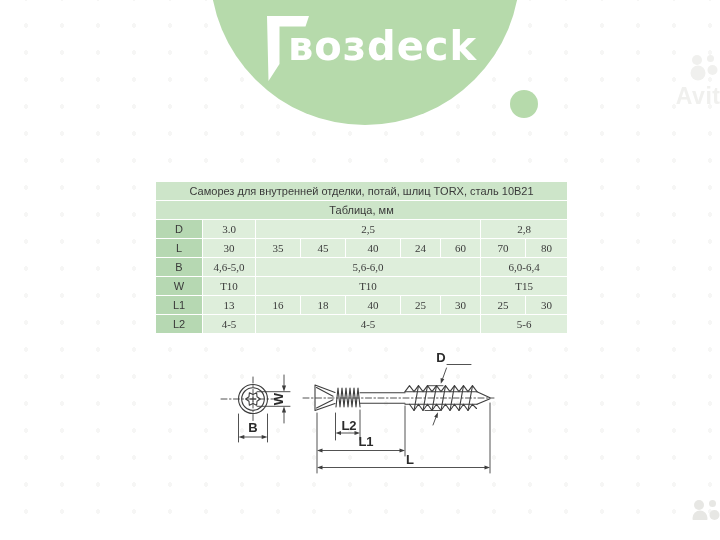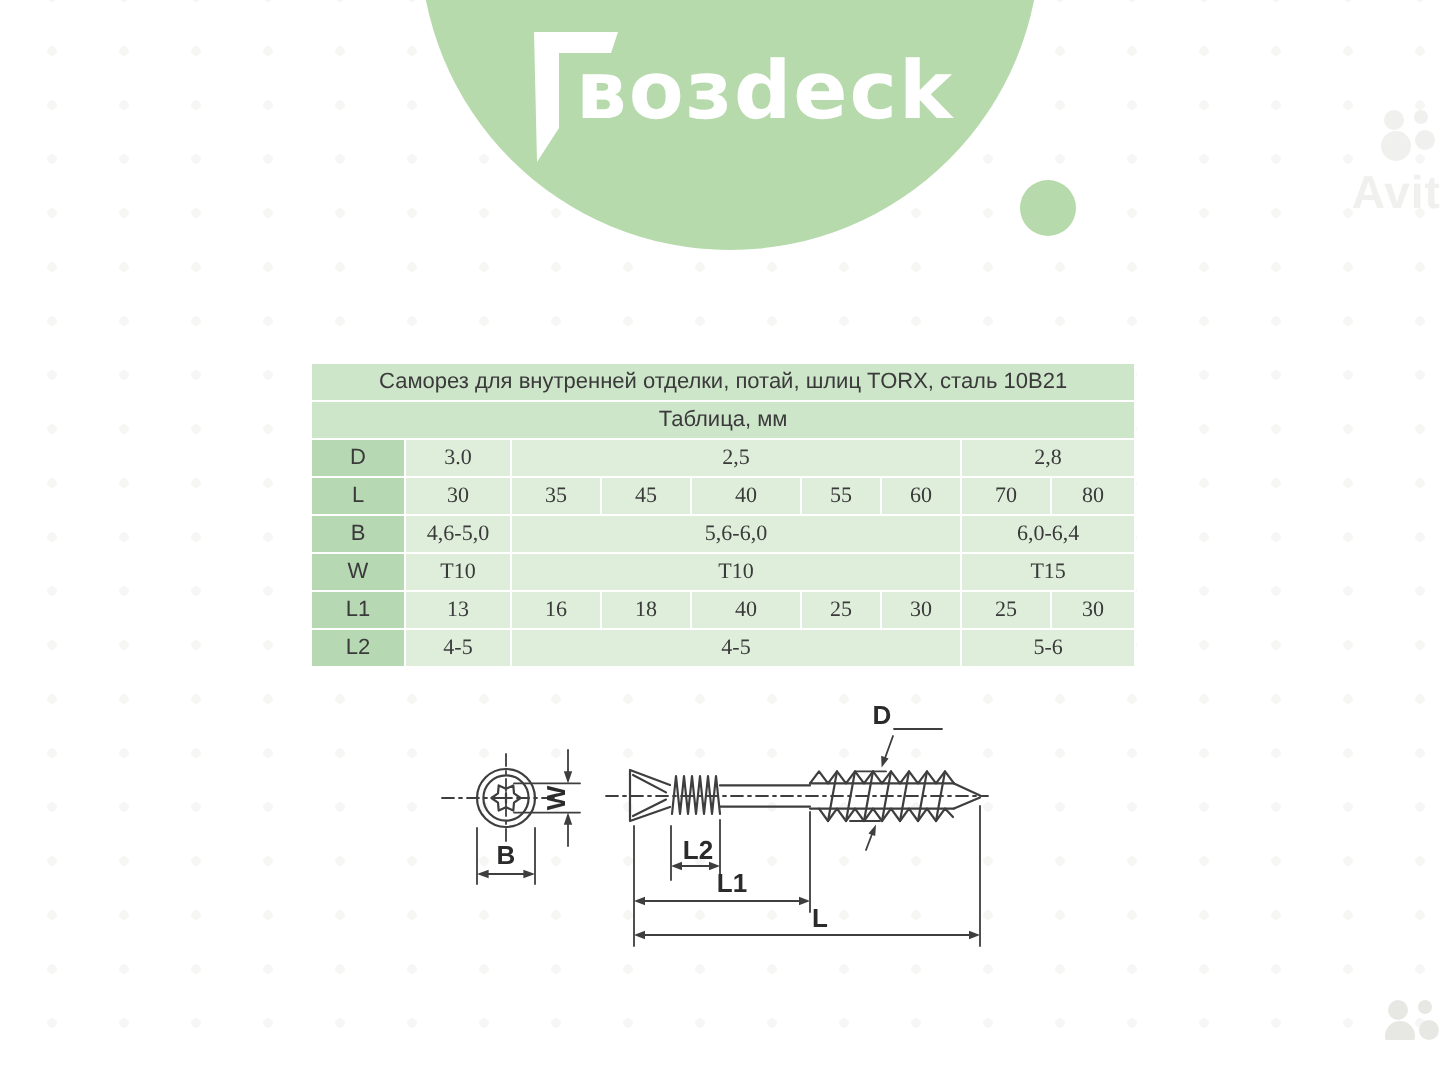--- a/index.html
+++ b/index.html
@@ -76,21 +76,21 @@
           <td>3.0</td>
           <td colspan="5">2,5</td>
           <td colspan="2">2,8</td>
         </tr>
         <tr>
           <th class="lbl">L</th>
           <td>30</td>
           <td>35</td>
           <td>45</td>
           <td>40</td>
-          <td>55</td>
+          <td>24</td>
           <td>60</td>
           <td>70</td>
           <td>80</td>
         </tr>
         <tr>
           <th class="lbl">B</th>
           <td>4,6-5,0</td>
           <td colspan="5">5,6-6,0</td>
           <td colspan="2">6,0-6,4</td>
         </tr>

